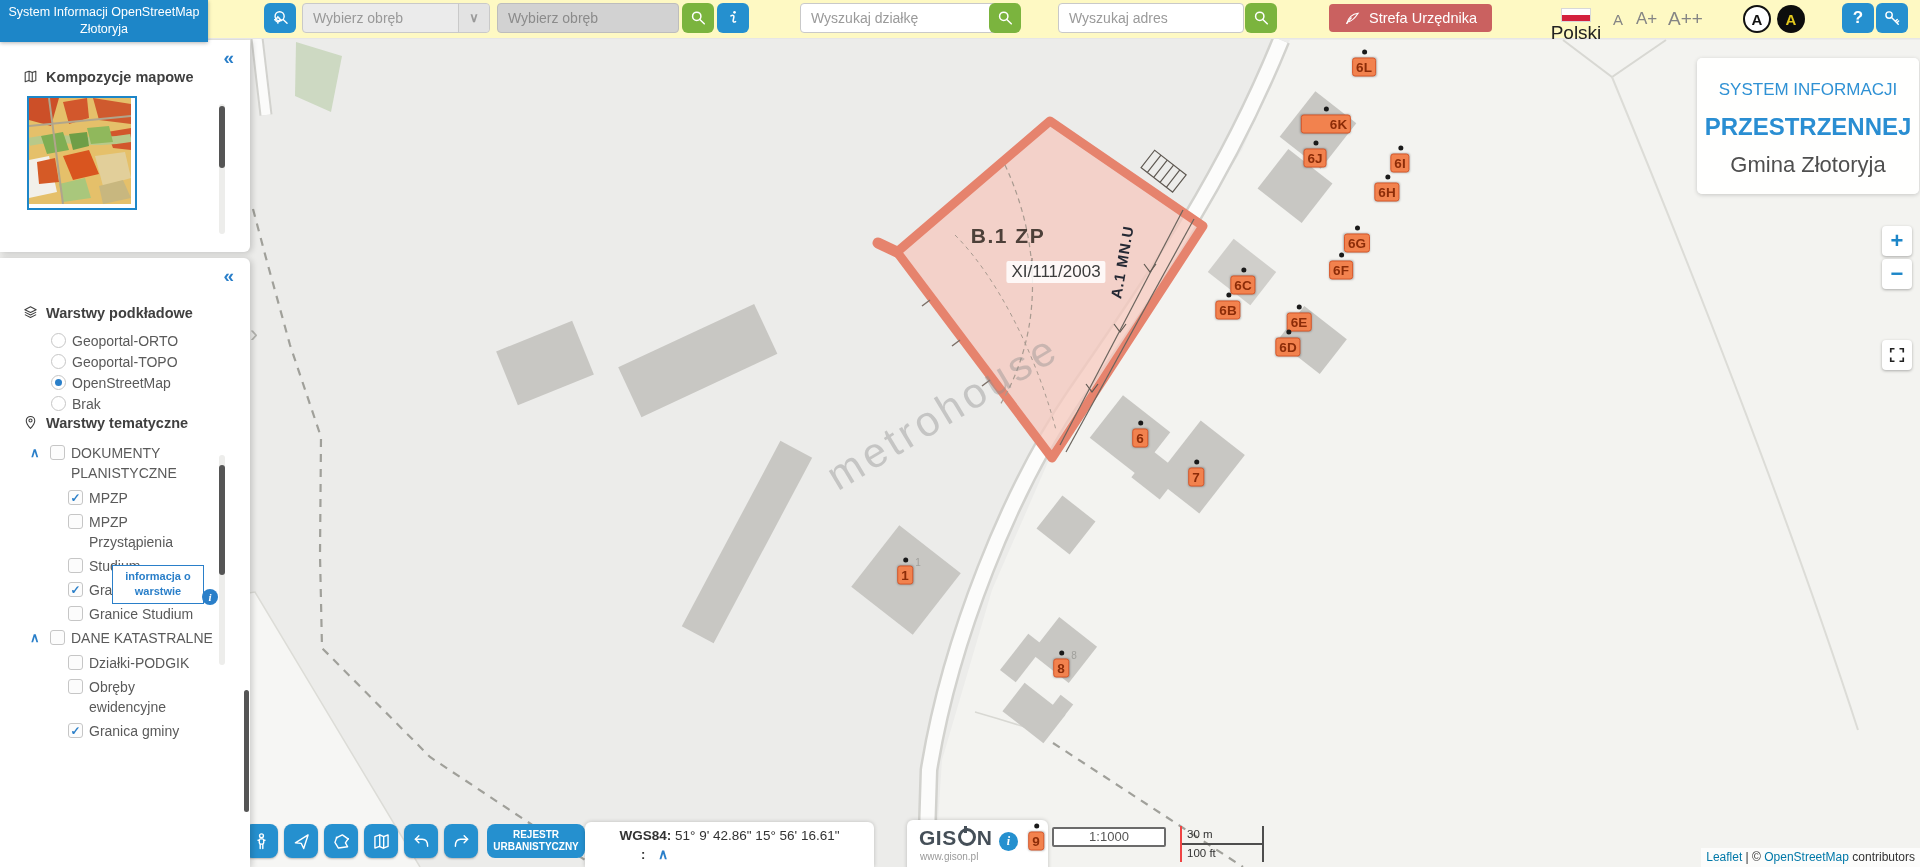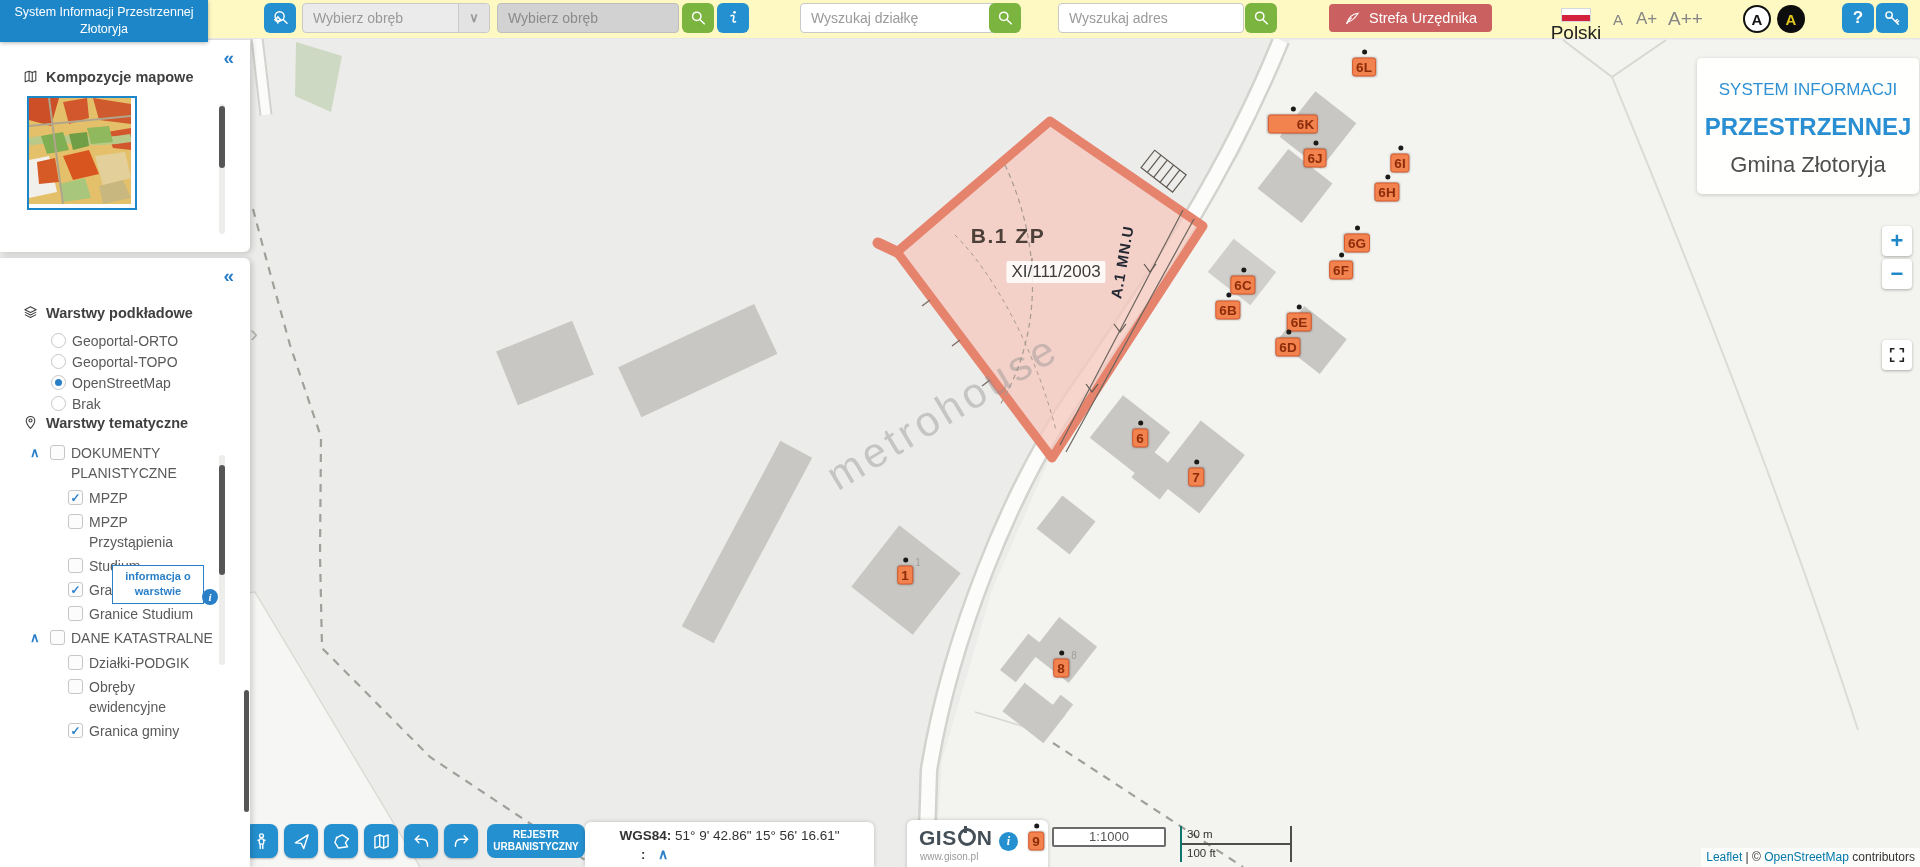--- a/index.html
+++ b/index.html
@@ -110,21 +110,21 @@
   #gison-panel{position:absolute;left:907px;top:820px;width:141px;height:60px;background:#fff;border-radius:6px;
     box-shadow:0 0 4px rgba(0,0,0,.2);z-index:5;}
   #gison-logo{position:absolute;left:12px;top:6px;font-size:21px;font-weight:bold;color:#454f58;letter-spacing:.5px;}
   .pwr-o{display:inline-block;width:12px;height:12px;border:3px solid #454f58;border-radius:50%;position:relative;top:1px;margin:0 1px;}
   .pwr-o::after{content:'';position:absolute;left:3px;top:-5px;width:3px;height:7px;background:#454f58;}
   #gison-url{position:absolute;left:13px;top:31px;font-size:10px;color:#999;}
   #gison-info{position:absolute;left:92px;top:12px;width:19px;height:19px;border-radius:50%;background:#2590cf;color:#fff;
     font-family:"Liberation Serif",serif;font-style:italic;font-weight:bold;font-size:12px;display:flex;align-items:center;justify-content:center;cursor:pointer;}
   #scale-input{position:absolute;left:1052px;top:827px;width:114px;height:20px;background:#fff;border:2px solid #6b6b6b;border-radius:2px;
     box-sizing:border-box;text-align:center;font-size:13px;color:#555;line-height:16px;z-index:5;}
-  #scalebar{position:absolute;left:1180px;top:826px;width:112px;border-left:2px solid #0f766e;border-right:2px solid #4d4d4d;z-index:5;box-sizing:border-box;}
+  #scalebar{position:absolute;left:1180px;top:826px;width:84px;border-left:2px solid #ef4444;border-right:2px solid #4d4d4d;z-index:5;box-sizing:border-box;}
   #scalebar .sb-row{height:17px;line-height:17px;font-size:11.5px;color:#333;padding-left:5px;}
   #scalebar .sb-m{border-bottom:2px solid #4d4d4d;}
 </style>
 </head>
 <body>
 
 <div id="stage">
 
   <div id="map">
     <svg id="map-svg" width="1920" height="867" viewBox="0 0 1920 867">
@@ -189,21 +189,21 @@
       <text x="950" y="424" transform="rotate(-31 950 424)" text-anchor="middle" font-size="42" letter-spacing="4" fill="#8e8e8e" fill-opacity="0.42" font-family="Liberation Sans, sans-serif">metrohouse</text>
     </svg>
   </div>
 
   <div id="zone-label">B.1 ZP</div>
   <div id="zone-doc">XI/111/2003</div>
   <div id="zone-edge">A.1 MN.U</div>
 
   <div id="markers-layer">
       <div class="marker" style="left: 1364px; top: 67px;">6L<span class="mdot"></span></div>
-      <div class="marker" style="left: 1293px; top: 124px; padding-left: 28px;">6K<span class="mdot"></span></div>
+      <div class="marker" style="left: 1326px; top: 124px; padding-left: 28px;">6K<span class="mdot"></span></div>
       <div class="marker" style="left: 1315px; top: 158px;">6J<span class="mdot"></span></div>
       <div class="marker" style="left: 1400px; top: 163px;">6I<span class="mdot"></span></div>
       <div class="marker" style="left: 1387px; top: 192px;">6H<span class="mdot"></span></div>
       <div class="marker" style="left: 1357px; top: 243px;">6G<span class="mdot"></span></div>
       <div class="marker" style="left: 1341px; top: 270px;">6F<span class="mdot"></span></div>
       <div class="marker" style="left: 1243px; top: 285px;">6C<span class="mdot"></span></div>
       <div class="marker" style="left: 1228px; top: 310px;">6B<span class="mdot"></span></div>
       <div class="marker" style="left: 1299px; top: 322px;">6E<span class="mdot"></span></div>
       <div class="marker" style="left: 1288px; top: 347px;">6D<span class="mdot"></span></div>
       <div class="marker" style="left: 1140px; top: 438px;">6<span class="mdot"></span></div>
@@ -298,21 +298,21 @@
     <div id="contrast-dark" class="contrast-circle">A</div>
     <div id="help-btn" class="tb-btn tb-blue">?</div>
     <div id="key-btn" class="tb-btn tb-blue">
       <svg width="20" height="20" viewBox="0 0 24 24" fill="none" stroke="currentColor" stroke-width="1.7" stroke-linecap="round">
         <circle cx="8.5" cy="8.5" r="3.8"></circle>
           <path d="M11.2 11.2 L19.5 19.5 M16 16 L18.3 13.7 M17.8 17.8 L20 15.6"></path>
       </svg>
     </div>
   </div>
   <div id="header-box">
-    <span>System Informacji Przestrzennej Złotoryja</span>
+    <span>System Informacji OpenStreetMap Złotoryja</span>
   </div>
 
   <div id="panel1" class="panel">
     <div class="collapse">«</div>
     <div class="side-heading">
       <svg width="17" height="17" viewBox="0 0 24 24" fill="none" stroke="#3f3f3f" stroke-width="1.5" stroke-linejoin="round">
         <path d="M4.5 6.5 L10 4.5 L14.5 6.5 L19.5 4.5 V17.5 L14 19.5 L9.5 17.5 L4.5 19.5 Z"></path>
           <path d="M10 4.5 V17.5 M14.5 6.5 V19.5"></path>
       </svg>
       <span>Kompozycje mapowe</span>

